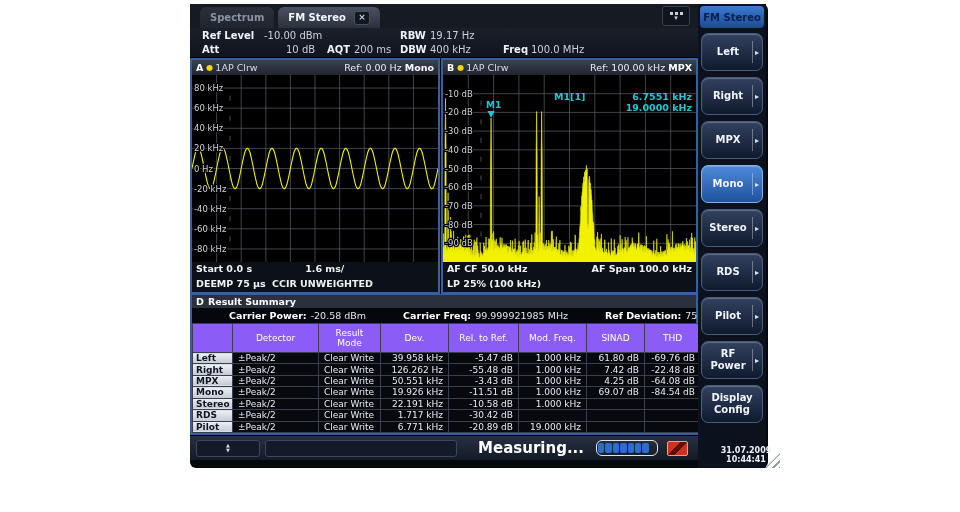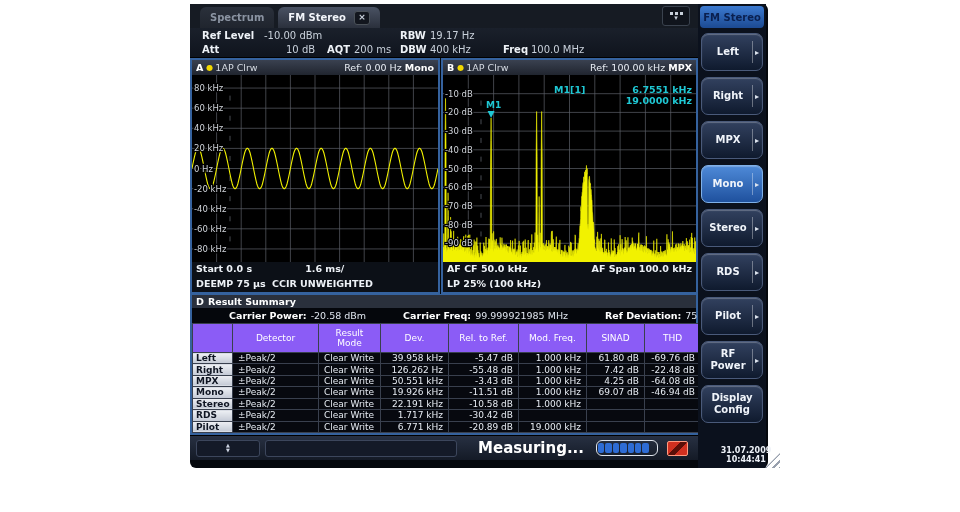--- a/index.html
+++ b/index.html
@@ -32,21 +32,21 @@
   .phead{height:15px;background:linear-gradient(#3a4150,#20252f);display:flex;align-items:center;padding:0 4px;font-size:9.5px;color:#d5dae2;}
   .phead .win{font-weight:bold;color:#fff;margin-right:3px;}
   .phead .dot{color:#f2d800;font-size:8px;margin-right:2px;}
   .phead .right{margin-left:auto;display:flex;gap:3px;align-items:center;color:#e8edf4;}
   .phead .mode{font-weight:bold;color:#fff;}
   .plot{flex:1;position:relative;}
   .plot svg{position:absolute;left:0;top:0;width:100%;height:100%;}
   .pfoot{height:30px;background:#0c1017;font-size:9.5px;font-weight:bold;color:#eef2f7;}
   .pfoot .l1,.pfoot .l2{height:15px;position:relative;}
   .pfoot span{position:absolute;top:1px;white-space:nowrap;}
-  .mkreadout{position:absolute;top:9px;right:4px;width:138px;color:#1fc8d4;font-size:9.5px;font-weight:bold;text-align:right;z-index:3;}
+  .mkreadout{position:absolute;top:16px;right:4px;width:138px;color:#1fc8d4;font-size:9.5px;font-weight:bold;text-align:right;z-index:3;}
   .mkreadout .l1{display:flex;justify-content:space-between;}
 
   
   .summary{height:141px;border:2px solid #35629e;border-top-width:1px;box-sizing:border-box;display:flex;flex-direction:column;background:#05070c;}
   .sum-title{height:13px;background:#2a303c;color:#fff;font-size:9.5px;font-weight:bold;padding:0 4px;display:flex;align-items:center;gap:4px;}
   .sum-carrier{height:15px;display:flex;align-items:center;font-size:9.5px;color:#dfe5ee;}
   .sum-carrier b{color:#fff;margin-right:4px;}
   .sum-carrier .grp{white-space:nowrap;margin-left:37px;}
   .g1{margin-left:38px;} .g2{margin-left:26px;} .g3{margin-left:24px;}
   table.results{flex:1;border-collapse:collapse;table-layout:fixed;width:100%;font-size:9px;color:#e6ebf2;}
@@ -327,21 +327,21 @@
               <td class="num">-64.08 dB</td>
             </tr>
             <tr>
               <td class="rowlab">Mono</td>
               <td class="txt">±Peak/2</td>
               <td class="txt">Clear Write</td>
               <td class="num">19.926 kHz</td>
               <td class="num">-11.51 dB</td>
               <td class="num">1.000 kHz</td>
               <td class="num">69.07 dB</td>
-              <td class="num">-46.94 dB</td>
+              <td class="num">-84.54 dB</td>
             </tr>
             <tr>
               <td class="rowlab">Stereo</td>
               <td class="txt">±Peak/2</td>
               <td class="txt">Clear Write</td>
               <td class="num">22.191 kHz</td>
               <td class="num">-10.58 dB</td>
               <td class="num">1.000 kHz</td>
               <td class="num"></td>
               <td class="num"></td>

